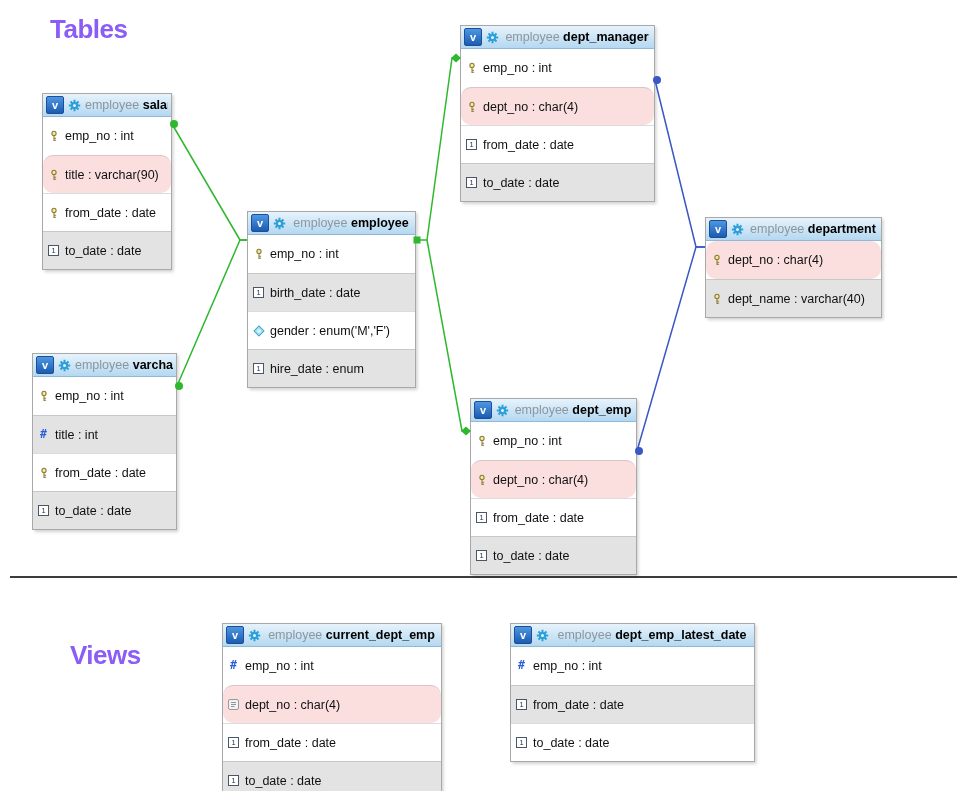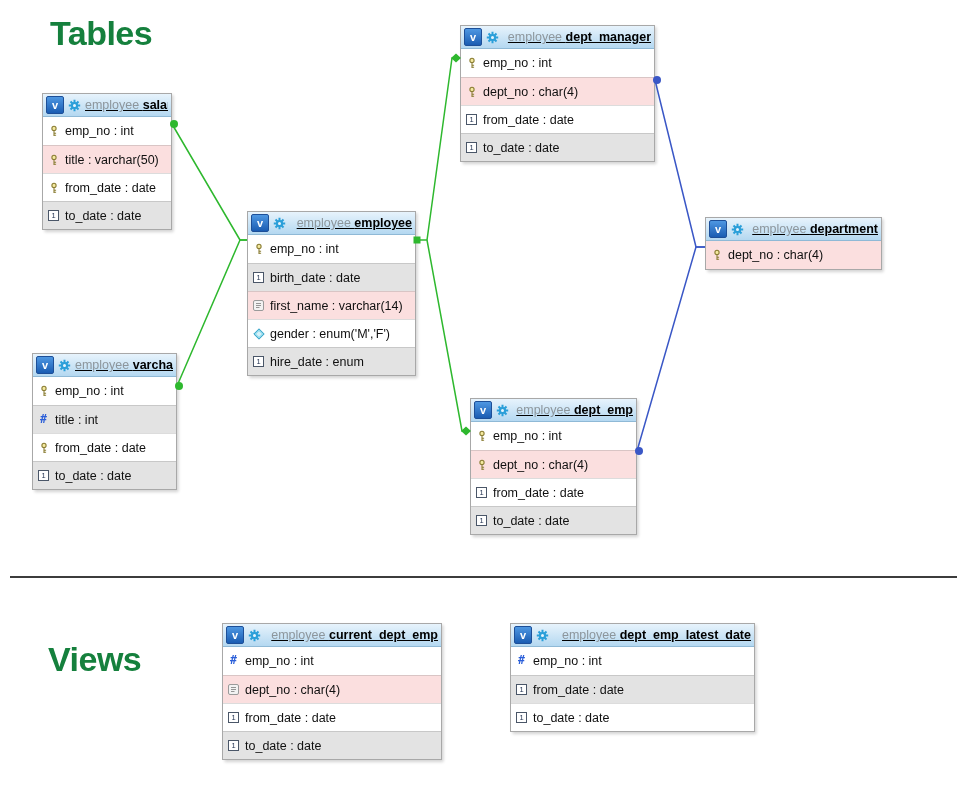--- a/index.html
+++ b/index.html
@@ -1,50 +1,50 @@
 <!DOCTYPE html>
 <html><head>
 <meta charset="utf-8">
 <style>
   html,body{margin:0;padding:0;background:#fff;}
   .canvas{position:relative;width:965px;height:791px;background:#ffffff;
           font-family:"Liberation Sans",sans-serif;overflow:hidden;}
-  .heading{position:absolute;font-size:34px;font-weight:700;color:#15803d;letter-spacing:-0.5px;}
+  .heading{position:absolute;font-size:26px;font-weight:700;color:#8b5cf6;letter-spacing:-0.5px;}
   .divider{position:absolute;height:2px;background:#3c3c3c;}
 
   .tbl{position:absolute;background:#fff;border:1px solid #a8a8a8;z-index:2;
        box-shadow:1.5px 2px 3px rgba(0,0,0,0.18);box-sizing:border-box;}
   .tbl-header{height:22px;display:flex;align-items:center;gap:4px;padding:0 3px;
        background:linear-gradient(#e7f3fc,#b4d8f1);border-bottom:1px solid #8fb9d6;
        font-size:12.5px;white-space:nowrap;}
   .badge{width:16px;height:16px;flex:0 0 16px;background:linear-gradient(#4e97e2,#1a5cb2);
        border:1px solid #1d4f98;border-radius:2px;color:#fff;font-weight:bold;font-size:11px;
        display:flex;align-items:center;justify-content:center;line-height:1;}
-  .ttl{flex:1;text-align:right;overflow:hidden;text-decoration:underline;}
+  .ttl{flex:1;text-align:center;overflow:hidden;}
   .schema{color:#8d969c;}
   .tname{font-weight:bold;color:#000;}
 
-  .tbl-row{height:28px;display:flex;align-items:center;gap:5px;padding:2px 4px;
+  .tbl-row{height:38px;display:flex;align-items:center;gap:5px;padding:2px 4px;
        font-size:12.5px;color:#101010;white-space:nowrap;box-sizing:border-box;}
   .tbl-row + .tbl-row{border-top:1px solid rgba(130,130,130,0.28);}
   .bg-white{background:#ffffff;}
-  .bg-pink{background:#fbdfdf;}
+  .bg-pink{background:#fbdfdf;border-radius:10px;}
   .bg-gray{background:#e3e3e3;}
 
   .row-icon{width:13px;height:13px;flex:0 0 13px;display:flex;align-items:center;justify-content:center;}
   .hash{color:#2b5fd9;font-weight:bold;font-size:11.5px;font-family:"DejaVu Sans Mono",monospace;line-height:1;}
 
   .conn{position:absolute;left:0;top:0;z-index:5;pointer-events:none;}
 </style>
 </head>
 <body>
 
 <div class="canvas">
   <div class="heading" id="tables-heading" style="left: 50px; top: 14px;">Tables</div>
-  <div class="heading" id="views-heading" style="left: 48px; top: 640px;">Views</div>
+  <div class="heading" id="views-heading" style="left: 70px; top: 640px;">Views</div>
   <div class="divider" id="section-divider" style="left: 10px; top: 576px; width: 947px;"></div>
   <svg class="conn" id="conn-svg" width="965" height="791" viewBox="0 0 965 791">
       <g>
         <polyline points="172,124 240,240 247,240" fill="none" stroke="#2eb82e" stroke-width="1.5" stroke-linejoin="round"></polyline>
         <circle cx="174" cy="124" r="4" fill="#2eb82e"></circle>
       </g>
       <g>
         <polyline points="177,386 240,240 247,240" fill="none" stroke="#2eb82e" stroke-width="1.5" stroke-linejoin="round"></polyline>
         <circle cx="179" cy="386" r="4" fill="#2eb82e"></circle>
       </g>
@@ -89,21 +89,21 @@
         </span>
         <span>emp_no : int</span>
       </div>
       <div class="tbl-row bg-pink">
         <span class="row-icon">
           <svg width="12" height="12" viewBox="0 0 12 12">
             <circle cx="6" cy="3.4" r="2.1" fill="#f5eaa0" stroke="#8a7d33" stroke-width="1.1"></circle>
             <path d="M6 5.5 L6 11 M6 8.2 L8.1 8.2 M6 10.3 L8.1 10.3" stroke="#8a7d33" stroke-width="1.1" fill="none"></path>
           </svg>
         </span>
-        <span>title : varchar(50)</span>
+        <span>title : varchar(90)</span>
       </div>
       <div class="tbl-row bg-white">
         <span class="row-icon">
           <svg width="12" height="12" viewBox="0 0 12 12">
             <circle cx="6" cy="3.4" r="2.1" fill="#f5eaa0" stroke="#8a7d33" stroke-width="1.1"></circle>
             <path d="M6 5.5 L6 11 M6 8.2 L8.1 8.2 M6 10.3 L8.1 10.3" stroke="#8a7d33" stroke-width="1.1" fill="none"></path>
           </svg>
         </span>
         <span>from_date : date</span>
       </div>
@@ -189,79 +189,202 @@
         <span>emp_no : int</span>
       </div>
       <div class="tbl-row bg-gray">
         <span class="row-icon">
           <svg width="11" height="11" viewBox="0 0 11 11">
             <rect x="0.5" y="0.5" width="10" height="10" fill="#ffffff" stroke="#4a5668"></rect>
             <text x="5.5" y="8.4" font-size="7.5" text-anchor="middle" fill="#1c2c4c" font-family="Liberation Sans, sans-serif">1</text>
           </svg>
         </span>
         <span>birth_date : date</span>
+      </div>
+      <div class="tbl-row bg-white">
+        <span class="row-icon">
+          <svg width="12" height="12" viewBox="0 0 12 12">
+            <polygon points="6,0.8 11.2,6 6,11.2 0.8,6" fill="#8fd9ec" stroke="#2e9ec4" stroke-width="1"></polygon>
+            <polygon points="6,3.2 8.8,6 6,8.8 3.2,6" fill="#d8f2f9"></polygon>
+          </svg>
+        </span>
+        <span>gender : enum('M','F')</span>
+      </div>
+      <div class="tbl-row bg-gray">
+        <span class="row-icon">
+          <svg width="11" height="11" viewBox="0 0 11 11">
+            <rect x="0.5" y="0.5" width="10" height="10" fill="#ffffff" stroke="#4a5668"></rect>
+            <text x="5.5" y="8.4" font-size="7.5" text-anchor="middle" fill="#1c2c4c" font-family="Liberation Sans, sans-serif">1</text>
+          </svg>
+        </span>
+        <span>hire_date : enum</span>
+      </div>
+    </div>
+    <div class="tbl" style="left: 460px; top: 25px; width: 195px;">
+      <div class="tbl-header">
+        <span class="badge">v</span>
+        <span class="row-icon">
+          <svg width="13" height="13" viewBox="0 0 13 13">
+            <g stroke="#2b9fd9" stroke-width="2">
+              <path d="M6.5 0.8 V12.2 M0.8 6.5 H12.2 M2.5 2.5 L10.5 10.5 M10.5 2.5 L2.5 10.5" fill="none"></path>
+            </g>
+            <circle cx="6.5" cy="6.5" r="3.6" fill="#2b9fd9"></circle>
+            <circle cx="6.5" cy="6.5" r="1.5" fill="#e8f5fd"></circle>
+          </svg>
+        </span>
+        <span class="ttl"><span class="schema">employee </span><span class="tname">dept_manager</span></span>
+      </div>
+      <div class="tbl-row bg-white">
+        <span class="row-icon">
+          <svg width="12" height="12" viewBox="0 0 12 12">
+            <circle cx="6" cy="3.4" r="2.1" fill="#f5eaa0" stroke="#8a7d33" stroke-width="1.1"></circle>
+            <path d="M6 5.5 L6 11 M6 8.2 L8.1 8.2 M6 10.3 L8.1 10.3" stroke="#8a7d33" stroke-width="1.1" fill="none"></path>
+          </svg>
+        </span>
+        <span>emp_no : int</span>
+      </div>
+      <div class="tbl-row bg-pink">
+        <span class="row-icon">
+          <svg width="12" height="12" viewBox="0 0 12 12">
+            <circle cx="6" cy="3.4" r="2.1" fill="#f5eaa0" stroke="#8a7d33" stroke-width="1.1"></circle>
+            <path d="M6 5.5 L6 11 M6 8.2 L8.1 8.2 M6 10.3 L8.1 10.3" stroke="#8a7d33" stroke-width="1.1" fill="none"></path>
+          </svg>
+        </span>
+        <span>dept_no : char(4)</span>
+      </div>
+      <div class="tbl-row bg-white">
+        <span class="row-icon">
+          <svg width="11" height="11" viewBox="0 0 11 11">
+            <rect x="0.5" y="0.5" width="10" height="10" fill="#ffffff" stroke="#4a5668"></rect>
+            <text x="5.5" y="8.4" font-size="7.5" text-anchor="middle" fill="#1c2c4c" font-family="Liberation Sans, sans-serif">1</text>
+          </svg>
+        </span>
+        <span>from_date : date</span>
+      </div>
+      <div class="tbl-row bg-gray">
+        <span class="row-icon">
+          <svg width="11" height="11" viewBox="0 0 11 11">
+            <rect x="0.5" y="0.5" width="10" height="10" fill="#ffffff" stroke="#4a5668"></rect>
+            <text x="5.5" y="8.4" font-size="7.5" text-anchor="middle" fill="#1c2c4c" font-family="Liberation Sans, sans-serif">1</text>
+          </svg>
+        </span>
+        <span>to_date : date</span>
+      </div>
+    </div>
+    <div class="tbl" style="left: 470px; top: 398px; width: 167px;">
+      <div class="tbl-header">
+        <span class="badge">v</span>
+        <span class="row-icon">
+          <svg width="13" height="13" viewBox="0 0 13 13">
+            <g stroke="#2b9fd9" stroke-width="2">
+              <path d="M6.5 0.8 V12.2 M0.8 6.5 H12.2 M2.5 2.5 L10.5 10.5 M10.5 2.5 L2.5 10.5" fill="none"></path>
+            </g>
+            <circle cx="6.5" cy="6.5" r="3.6" fill="#2b9fd9"></circle>
+            <circle cx="6.5" cy="6.5" r="1.5" fill="#e8f5fd"></circle>
+          </svg>
+        </span>
+        <span class="ttl"><span class="schema">employee </span><span class="tname">dept_emp</span></span>
+      </div>
+      <div class="tbl-row bg-white">
+        <span class="row-icon">
+          <svg width="12" height="12" viewBox="0 0 12 12">
+            <circle cx="6" cy="3.4" r="2.1" fill="#f5eaa0" stroke="#8a7d33" stroke-width="1.1"></circle>
+            <path d="M6 5.5 L6 11 M6 8.2 L8.1 8.2 M6 10.3 L8.1 10.3" stroke="#8a7d33" stroke-width="1.1" fill="none"></path>
+          </svg>
+        </span>
+        <span>emp_no : int</span>
+      </div>
+      <div class="tbl-row bg-pink">
+        <span class="row-icon">
+          <svg width="12" height="12" viewBox="0 0 12 12">
+            <circle cx="6" cy="3.4" r="2.1" fill="#f5eaa0" stroke="#8a7d33" stroke-width="1.1"></circle>
+            <path d="M6 5.5 L6 11 M6 8.2 L8.1 8.2 M6 10.3 L8.1 10.3" stroke="#8a7d33" stroke-width="1.1" fill="none"></path>
+          </svg>
+        </span>
+        <span>dept_no : char(4)</span>
+      </div>
+      <div class="tbl-row bg-white">
+        <span class="row-icon">
+          <svg width="11" height="11" viewBox="0 0 11 11">
+            <rect x="0.5" y="0.5" width="10" height="10" fill="#ffffff" stroke="#4a5668"></rect>
+            <text x="5.5" y="8.4" font-size="7.5" text-anchor="middle" fill="#1c2c4c" font-family="Liberation Sans, sans-serif">1</text>
+          </svg>
+        </span>
+        <span>from_date : date</span>
+      </div>
+      <div class="tbl-row bg-gray">
+        <span class="row-icon">
+          <svg width="11" height="11" viewBox="0 0 11 11">
+            <rect x="0.5" y="0.5" width="10" height="10" fill="#ffffff" stroke="#4a5668"></rect>
+            <text x="5.5" y="8.4" font-size="7.5" text-anchor="middle" fill="#1c2c4c" font-family="Liberation Sans, sans-serif">1</text>
+          </svg>
+        </span>
+        <span>to_date : date</span>
+      </div>
+    </div>
+    <div class="tbl" style="left: 705px; top: 217px; width: 177px;">
+      <div class="tbl-header">
+        <span class="badge">v</span>
+        <span class="row-icon">
+          <svg width="13" height="13" viewBox="0 0 13 13">
+            <g stroke="#2b9fd9" stroke-width="2">
+              <path d="M6.5 0.8 V12.2 M0.8 6.5 H12.2 M2.5 2.5 L10.5 10.5 M10.5 2.5 L2.5 10.5" fill="none"></path>
+            </g>
+            <circle cx="6.5" cy="6.5" r="3.6" fill="#2b9fd9"></circle>
+            <circle cx="6.5" cy="6.5" r="1.5" fill="#e8f5fd"></circle>
+          </svg>
+        </span>
+        <span class="ttl"><span class="schema">employee </span><span class="tname">department</span></span>
+      </div>
+      <div class="tbl-row bg-pink">
+        <span class="row-icon">
+          <svg width="12" height="12" viewBox="0 0 12 12">
+            <circle cx="6" cy="3.4" r="2.1" fill="#f5eaa0" stroke="#8a7d33" stroke-width="1.1"></circle>
+            <path d="M6 5.5 L6 11 M6 8.2 L8.1 8.2 M6 10.3 L8.1 10.3" stroke="#8a7d33" stroke-width="1.1" fill="none"></path>
+          </svg>
+        </span>
+        <span>dept_no : char(4)</span>
+      </div>
+      <div class="tbl-row bg-gray">
+        <span class="row-icon">
+          <svg width="12" height="12" viewBox="0 0 12 12">
+            <circle cx="6" cy="3.4" r="2.1" fill="#f5eaa0" stroke="#8a7d33" stroke-width="1.1"></circle>
+            <path d="M6 5.5 L6 11 M6 8.2 L8.1 8.2 M6 10.3 L8.1 10.3" stroke="#8a7d33" stroke-width="1.1" fill="none"></path>
+          </svg>
+        </span>
+        <span>dept_name : varchar(40)</span>
+      </div>
+    </div>
+    <div class="tbl" style="left: 222px; top: 623px; width: 220px;">
+      <div class="tbl-header">
+        <span class="badge">v</span>
+        <span class="row-icon">
+          <svg width="13" height="13" viewBox="0 0 13 13">
+            <g stroke="#2b9fd9" stroke-width="2">
+              <path d="M6.5 0.8 V12.2 M0.8 6.5 H12.2 M2.5 2.5 L10.5 10.5 M10.5 2.5 L2.5 10.5" fill="none"></path>
+            </g>
+            <circle cx="6.5" cy="6.5" r="3.6" fill="#2b9fd9"></circle>
+            <circle cx="6.5" cy="6.5" r="1.5" fill="#e8f5fd"></circle>
+          </svg>
+        </span>
+        <span class="ttl"><span class="schema">employee </span><span class="tname">current_dept_emp</span></span>
+      </div>
+      <div class="tbl-row bg-white">
+        <span class="row-icon">
+          <span class="hash">#</span>
+        </span>
+        <span>emp_no : int</span>
       </div>
       <div class="tbl-row bg-pink">
         <span class="row-icon">
           <svg width="11" height="11" viewBox="0 0 11 11">
             <rect x="0.5" y="0.5" width="10" height="10" rx="1.5" fill="#f2f2f2" stroke="#9a9a9a"></rect>
             <path d="M3 3.5 H8 M3 5.5 H8 M3 7.5 H6.5" stroke="#8a8a8a" stroke-width="0.9" fill="none"></path>
           </svg>
         </span>
-        <span>first_name : varchar(14)</span>
-      </div>
-      <div class="tbl-row bg-white">
-        <span class="row-icon">
-          <svg width="12" height="12" viewBox="0 0 12 12">
-            <polygon points="6,0.8 11.2,6 6,11.2 0.8,6" fill="#8fd9ec" stroke="#2e9ec4" stroke-width="1"></polygon>
-            <polygon points="6,3.2 8.8,6 6,8.8 3.2,6" fill="#d8f2f9"></polygon>
-          </svg>
-        </span>
-        <span>gender : enum('M','F')</span>
-      </div>
-      <div class="tbl-row bg-gray">
-        <span class="row-icon">
-          <svg width="11" height="11" viewBox="0 0 11 11">
-            <rect x="0.5" y="0.5" width="10" height="10" fill="#ffffff" stroke="#4a5668"></rect>
-            <text x="5.5" y="8.4" font-size="7.5" text-anchor="middle" fill="#1c2c4c" font-family="Liberation Sans, sans-serif">1</text>
-          </svg>
-        </span>
-        <span>hire_date : enum</span>
-      </div>
-    </div>
-    <div class="tbl" style="left: 460px; top: 25px; width: 195px;">
-      <div class="tbl-header">
-        <span class="badge">v</span>
-        <span class="row-icon">
-          <svg width="13" height="13" viewBox="0 0 13 13">
-            <g stroke="#2b9fd9" stroke-width="2">
-              <path d="M6.5 0.8 V12.2 M0.8 6.5 H12.2 M2.5 2.5 L10.5 10.5 M10.5 2.5 L2.5 10.5" fill="none"></path>
-            </g>
-            <circle cx="6.5" cy="6.5" r="3.6" fill="#2b9fd9"></circle>
-            <circle cx="6.5" cy="6.5" r="1.5" fill="#e8f5fd"></circle>
-          </svg>
-        </span>
-        <span class="ttl"><span class="schema">employee </span><span class="tname">dept_manager</span></span>
-      </div>
-      <div class="tbl-row bg-white">
-        <span class="row-icon">
-          <svg width="12" height="12" viewBox="0 0 12 12">
-            <circle cx="6" cy="3.4" r="2.1" fill="#f5eaa0" stroke="#8a7d33" stroke-width="1.1"></circle>
-            <path d="M6 5.5 L6 11 M6 8.2 L8.1 8.2 M6 10.3 L8.1 10.3" stroke="#8a7d33" stroke-width="1.1" fill="none"></path>
-          </svg>
-        </span>
-        <span>emp_no : int</span>
-      </div>
-      <div class="tbl-row bg-pink">
-        <span class="row-icon">
-          <svg width="12" height="12" viewBox="0 0 12 12">
-            <circle cx="6" cy="3.4" r="2.1" fill="#f5eaa0" stroke="#8a7d33" stroke-width="1.1"></circle>
-            <path d="M6 5.5 L6 11 M6 8.2 L8.1 8.2 M6 10.3 L8.1 10.3" stroke="#8a7d33" stroke-width="1.1" fill="none"></path>
-          </svg>
-        </span>
         <span>dept_no : char(4)</span>
       </div>
       <div class="tbl-row bg-white">
         <span class="row-icon">
           <svg width="11" height="11" viewBox="0 0 11 11">
             <rect x="0.5" y="0.5" width="10" height="10" fill="#ffffff" stroke="#4a5668"></rect>
             <text x="5.5" y="8.4" font-size="7.5" text-anchor="middle" fill="#1c2c4c" font-family="Liberation Sans, sans-serif">1</text>
           </svg>
         </span>
         <span>from_date : date</span>
@@ -269,163 +392,40 @@
       <div class="tbl-row bg-gray">
         <span class="row-icon">
           <svg width="11" height="11" viewBox="0 0 11 11">
             <rect x="0.5" y="0.5" width="10" height="10" fill="#ffffff" stroke="#4a5668"></rect>
             <text x="5.5" y="8.4" font-size="7.5" text-anchor="middle" fill="#1c2c4c" font-family="Liberation Sans, sans-serif">1</text>
           </svg>
         </span>
         <span>to_date : date</span>
       </div>
     </div>
-    <div class="tbl" style="left: 470px; top: 398px; width: 167px;">
-      <div class="tbl-header">
-        <span class="badge">v</span>
-        <span class="row-icon">
-          <svg width="13" height="13" viewBox="0 0 13 13">
-            <g stroke="#2b9fd9" stroke-width="2">
-              <path d="M6.5 0.8 V12.2 M0.8 6.5 H12.2 M2.5 2.5 L10.5 10.5 M10.5 2.5 L2.5 10.5" fill="none"></path>
-            </g>
-            <circle cx="6.5" cy="6.5" r="3.6" fill="#2b9fd9"></circle>
-            <circle cx="6.5" cy="6.5" r="1.5" fill="#e8f5fd"></circle>
-          </svg>
-        </span>
-        <span class="ttl"><span class="schema">employee </span><span class="tname">dept_emp</span></span>
-      </div>
-      <div class="tbl-row bg-white">
-        <span class="row-icon">
-          <svg width="12" height="12" viewBox="0 0 12 12">
-            <circle cx="6" cy="3.4" r="2.1" fill="#f5eaa0" stroke="#8a7d33" stroke-width="1.1"></circle>
-            <path d="M6 5.5 L6 11 M6 8.2 L8.1 8.2 M6 10.3 L8.1 10.3" stroke="#8a7d33" stroke-width="1.1" fill="none"></path>
-          </svg>
-        </span>
-        <span>emp_no : int</span>
-      </div>
-      <div class="tbl-row bg-pink">
-        <span class="row-icon">
-          <svg width="12" height="12" viewBox="0 0 12 12">
-            <circle cx="6" cy="3.4" r="2.1" fill="#f5eaa0" stroke="#8a7d33" stroke-width="1.1"></circle>
-            <path d="M6 5.5 L6 11 M6 8.2 L8.1 8.2 M6 10.3 L8.1 10.3" stroke="#8a7d33" stroke-width="1.1" fill="none"></path>
-          </svg>
-        </span>
-        <span>dept_no : char(4)</span>
-      </div>
-      <div class="tbl-row bg-white">
-        <span class="row-icon">
-          <svg width="11" height="11" viewBox="0 0 11 11">
-            <rect x="0.5" y="0.5" width="10" height="10" fill="#ffffff" stroke="#4a5668"></rect>
-            <text x="5.5" y="8.4" font-size="7.5" text-anchor="middle" fill="#1c2c4c" font-family="Liberation Sans, sans-serif">1</text>
-          </svg>
-        </span>
-        <span>from_date : date</span>
-      </div>
-      <div class="tbl-row bg-gray">
-        <span class="row-icon">
-          <svg width="11" height="11" viewBox="0 0 11 11">
-            <rect x="0.5" y="0.5" width="10" height="10" fill="#ffffff" stroke="#4a5668"></rect>
-            <text x="5.5" y="8.4" font-size="7.5" text-anchor="middle" fill="#1c2c4c" font-family="Liberation Sans, sans-serif">1</text>
-          </svg>
-        </span>
-        <span>to_date : date</span>
-      </div>
-    </div>
-    <div class="tbl" style="left: 705px; top: 217px; width: 177px;">
-      <div class="tbl-header">
-        <span class="badge">v</span>
-        <span class="row-icon">
-          <svg width="13" height="13" viewBox="0 0 13 13">
-            <g stroke="#2b9fd9" stroke-width="2">
-              <path d="M6.5 0.8 V12.2 M0.8 6.5 H12.2 M2.5 2.5 L10.5 10.5 M10.5 2.5 L2.5 10.5" fill="none"></path>
-            </g>
-            <circle cx="6.5" cy="6.5" r="3.6" fill="#2b9fd9"></circle>
-            <circle cx="6.5" cy="6.5" r="1.5" fill="#e8f5fd"></circle>
-          </svg>
-        </span>
-        <span class="ttl"><span class="schema">employee </span><span class="tname">department</span></span>
-      </div>
-      <div class="tbl-row bg-pink">
-        <span class="row-icon">
-          <svg width="12" height="12" viewBox="0 0 12 12">
-            <circle cx="6" cy="3.4" r="2.1" fill="#f5eaa0" stroke="#8a7d33" stroke-width="1.1"></circle>
-            <path d="M6 5.5 L6 11 M6 8.2 L8.1 8.2 M6 10.3 L8.1 10.3" stroke="#8a7d33" stroke-width="1.1" fill="none"></path>
-          </svg>
-        </span>
-        <span>dept_no : char(4)</span>
-      </div>
-    </div>
-    <div class="tbl" style="left: 222px; top: 623px; width: 220px;">
-      <div class="tbl-header">
-        <span class="badge">v</span>
-        <span class="row-icon">
-          <svg width="13" height="13" viewBox="0 0 13 13">
-            <g stroke="#2b9fd9" stroke-width="2">
-              <path d="M6.5 0.8 V12.2 M0.8 6.5 H12.2 M2.5 2.5 L10.5 10.5 M10.5 2.5 L2.5 10.5" fill="none"></path>
-            </g>
-            <circle cx="6.5" cy="6.5" r="3.6" fill="#2b9fd9"></circle>
-            <circle cx="6.5" cy="6.5" r="1.5" fill="#e8f5fd"></circle>
-          </svg>
-        </span>
-        <span class="ttl"><span class="schema">employee </span><span class="tname">current_dept_emp</span></span>
+    <div class="tbl" style="left: 510px; top: 623px; width: 245px;">
+      <div class="tbl-header">
+        <span class="badge">v</span>
+        <span class="row-icon">
+          <svg width="13" height="13" viewBox="0 0 13 13">
+            <g stroke="#2b9fd9" stroke-width="2">
+              <path d="M6.5 0.8 V12.2 M0.8 6.5 H12.2 M2.5 2.5 L10.5 10.5 M10.5 2.5 L2.5 10.5" fill="none"></path>
+            </g>
+            <circle cx="6.5" cy="6.5" r="3.6" fill="#2b9fd9"></circle>
+            <circle cx="6.5" cy="6.5" r="1.5" fill="#e8f5fd"></circle>
+          </svg>
+        </span>
+        <span class="ttl"><span class="schema">employee </span><span class="tname">dept_emp_latest_date</span></span>
       </div>
       <div class="tbl-row bg-white">
         <span class="row-icon">
           <span class="hash">#</span>
         </span>
         <span>emp_no : int</span>
       </div>
-      <div class="tbl-row bg-pink">
-        <span class="row-icon">
-          <svg width="11" height="11" viewBox="0 0 11 11">
-            <rect x="0.5" y="0.5" width="10" height="10" rx="1.5" fill="#f2f2f2" stroke="#9a9a9a"></rect>
-            <path d="M3 3.5 H8 M3 5.5 H8 M3 7.5 H6.5" stroke="#8a8a8a" stroke-width="0.9" fill="none"></path>
-          </svg>
-        </span>
-        <span>dept_no : char(4)</span>
-      </div>
-      <div class="tbl-row bg-white">
-        <span class="row-icon">
-          <svg width="11" height="11" viewBox="0 0 11 11">
-            <rect x="0.5" y="0.5" width="10" height="10" fill="#ffffff" stroke="#4a5668"></rect>
-            <text x="5.5" y="8.4" font-size="7.5" text-anchor="middle" fill="#1c2c4c" font-family="Liberation Sans, sans-serif">1</text>
-          </svg>
-        </span>
-        <span>from_date : date</span>
-      </div>
-      <div class="tbl-row bg-gray">
-        <span class="row-icon">
-          <svg width="11" height="11" viewBox="0 0 11 11">
-            <rect x="0.5" y="0.5" width="10" height="10" fill="#ffffff" stroke="#4a5668"></rect>
-            <text x="5.5" y="8.4" font-size="7.5" text-anchor="middle" fill="#1c2c4c" font-family="Liberation Sans, sans-serif">1</text>
-          </svg>
-        </span>
-        <span>to_date : date</span>
-      </div>
-    </div>
-    <div class="tbl" style="left: 510px; top: 623px; width: 245px;">
-      <div class="tbl-header">
-        <span class="badge">v</span>
-        <span class="row-icon">
-          <svg width="13" height="13" viewBox="0 0 13 13">
-            <g stroke="#2b9fd9" stroke-width="2">
-              <path d="M6.5 0.8 V12.2 M0.8 6.5 H12.2 M2.5 2.5 L10.5 10.5 M10.5 2.5 L2.5 10.5" fill="none"></path>
-            </g>
-            <circle cx="6.5" cy="6.5" r="3.6" fill="#2b9fd9"></circle>
-            <circle cx="6.5" cy="6.5" r="1.5" fill="#e8f5fd"></circle>
-          </svg>
-        </span>
-        <span class="ttl"><span class="schema">employee </span><span class="tname">dept_emp_latest_date</span></span>
-      </div>
-      <div class="tbl-row bg-white">
-        <span class="row-icon">
-          <span class="hash">#</span>
-        </span>
-        <span>emp_no : int</span>
-      </div>
       <div class="tbl-row bg-gray">
         <span class="row-icon">
           <svg width="11" height="11" viewBox="0 0 11 11">
             <rect x="0.5" y="0.5" width="10" height="10" fill="#ffffff" stroke="#4a5668"></rect>
             <text x="5.5" y="8.4" font-size="7.5" text-anchor="middle" fill="#1c2c4c" font-family="Liberation Sans, sans-serif">1</text>
           </svg>
         </span>
         <span>from_date : date</span>
       </div>
       <div class="tbl-row bg-white">

